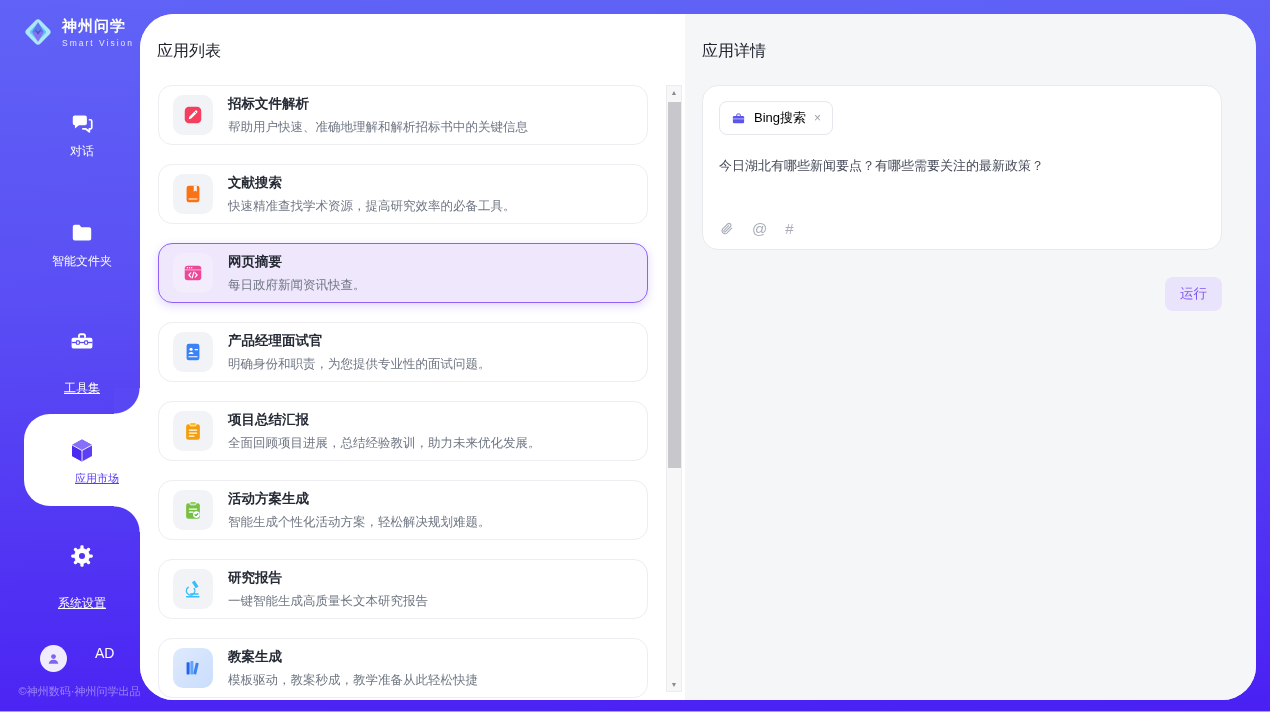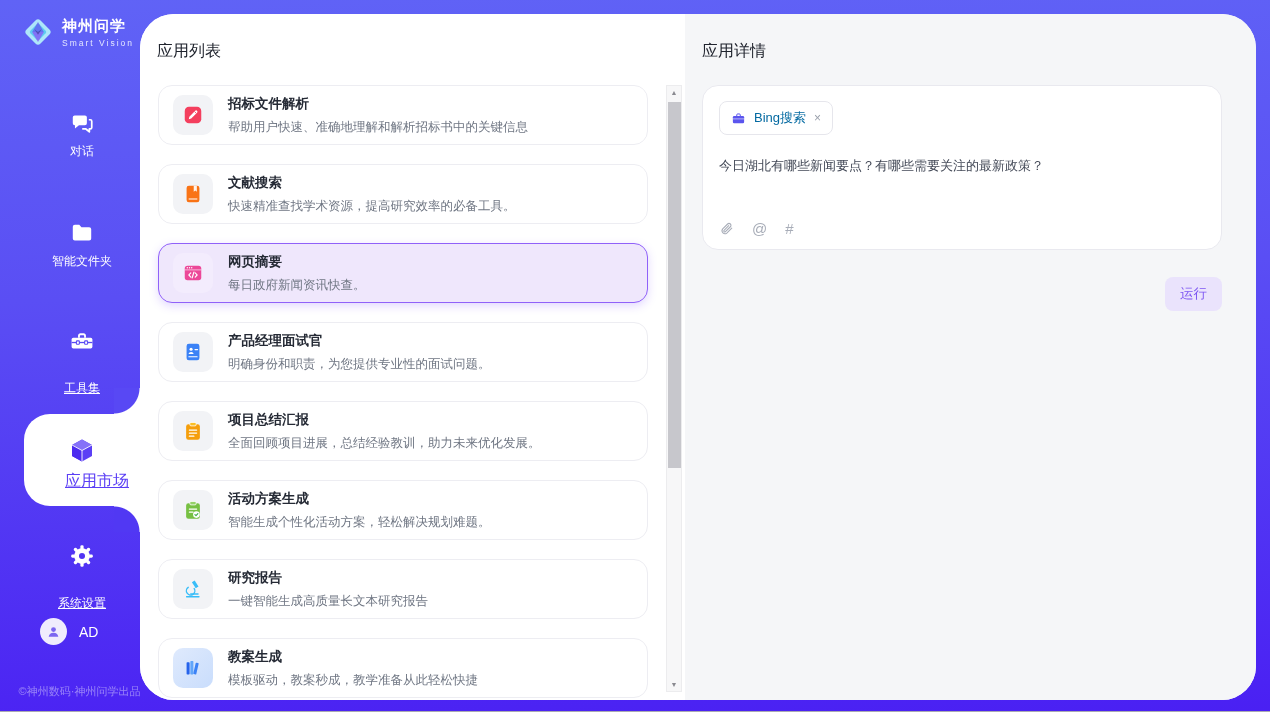--- a/index.html
+++ b/index.html
@@ -23,24 +23,24 @@
   .side-item .lbl.u { text-decoration:underline;margin-top:26px; }
 
   
   .notch { position:absolute; left:24px; top:414px; width:116px; height:92px; background:#fff;
            border-radius:26px 0 0 26px; text-align:center; padding-top:22px; cursor:pointer; }
   .notch::before { content:''; position:absolute; right:0; top:-26px; width:26px; height:26px;
            background:radial-gradient(circle 26px at 0 0, #5848f4 25px, #fff 26px); }
   .notch::after { content:''; position:absolute; right:0; bottom:-26px; width:26px; height:26px;
            background:radial-gradient(circle 26px at 0 100%, #5138f3 25px, #fff 26px); }
   .notch svg { width:30px; height:30px; display:block; margin:0 auto 5px; }
-  .notch .lbl { font-size:16px; color:#5b3ff5; text-decoration:underline;margin-left:30px; }
-
-  
-  .user-row { position:absolute; left:40px; top:618px; display:flex; align-items:center; gap:12px; }
+  .notch .lbl { font-size:11px; color:#5b3ff5; text-decoration:underline;margin-left:30px; }
+
+  
+  .user-row { position:absolute; left:40px; top:645px; display:flex; gap:28px; }
   .avatar { width:27px; height:27px; border-radius:50%; background:#f0ecfd; display:flex; align-items:center; justify-content:center; }
   .avatar svg { width:17px; height:17px; }
   .user-name { color:#fff; font-size:14px; }
   .copyright { position:absolute; left:0; top:684px; width:150px; text-align:center;
                font-size:11px; color:rgba(255,255,255,.42);padding-left:9px; }
 
   
   .panel { position:absolute; left:140px; top:14px; width:1116px; height:686px;
            border-radius:34px; overflow:hidden; display:flex; background:#fff; }
   .pane-left { position:relative; width:545px; background:#fff; padding:27px 0 0 17px; }
@@ -66,21 +66,21 @@
   .sbar .arr { position:absolute; left:0; width:14px; text-align:center; font-size:7px; color:#8a8a90; }
   .sbar .arr.up { top:3px; } .sbar .arr.dn { bottom:3px; }
   .sbar .thumb { position:absolute; left:1px; top:16px; width:13px; height:366px; background:#c7c7cc; }
 
   
   .prompt-card { position:relative; margin-top:23px; height:165px; background:#fff;
                  border:1px solid #e9e9ef; border-radius:16px; padding:15px 16px; }
   .tool-tag { display:inline-flex; align-items:center; gap:8px; border:1px solid #e6e6ec;
               border-radius:8px; padding:7px 11px; background:#fff; }
   .tool-tag svg { width:15px; height:15px; }
-  .tool-tag .tg { font-size:13px; color:#0369a1; }
+  .tool-tag .tg { font-size:13px; color:#000000; }
   .tool-tag .x { font-size:12px; color:#9aa0ab; cursor:pointer; line-height:1; }
   .prompt-text { margin-top:22px; font-size:13px; color:#434957; }
   .attach-row { position:absolute; left:16px; bottom:12px; display:flex; align-items:center; gap:18px; color:#a8adb8; }
   .attach-row svg { width:15px; height:15px; }
   .attach-row .g { font-size:15px; color:#a8adb8; }
   .run-row { margin-top:27px; text-align:right; }
   .run-btn { display:inline-block; background:#eae3fc; color:#7e57f2; font-size:13.5px;
              padding:8px 15px; border-radius:8px; cursor:pointer; }
 </style>
 </head>

